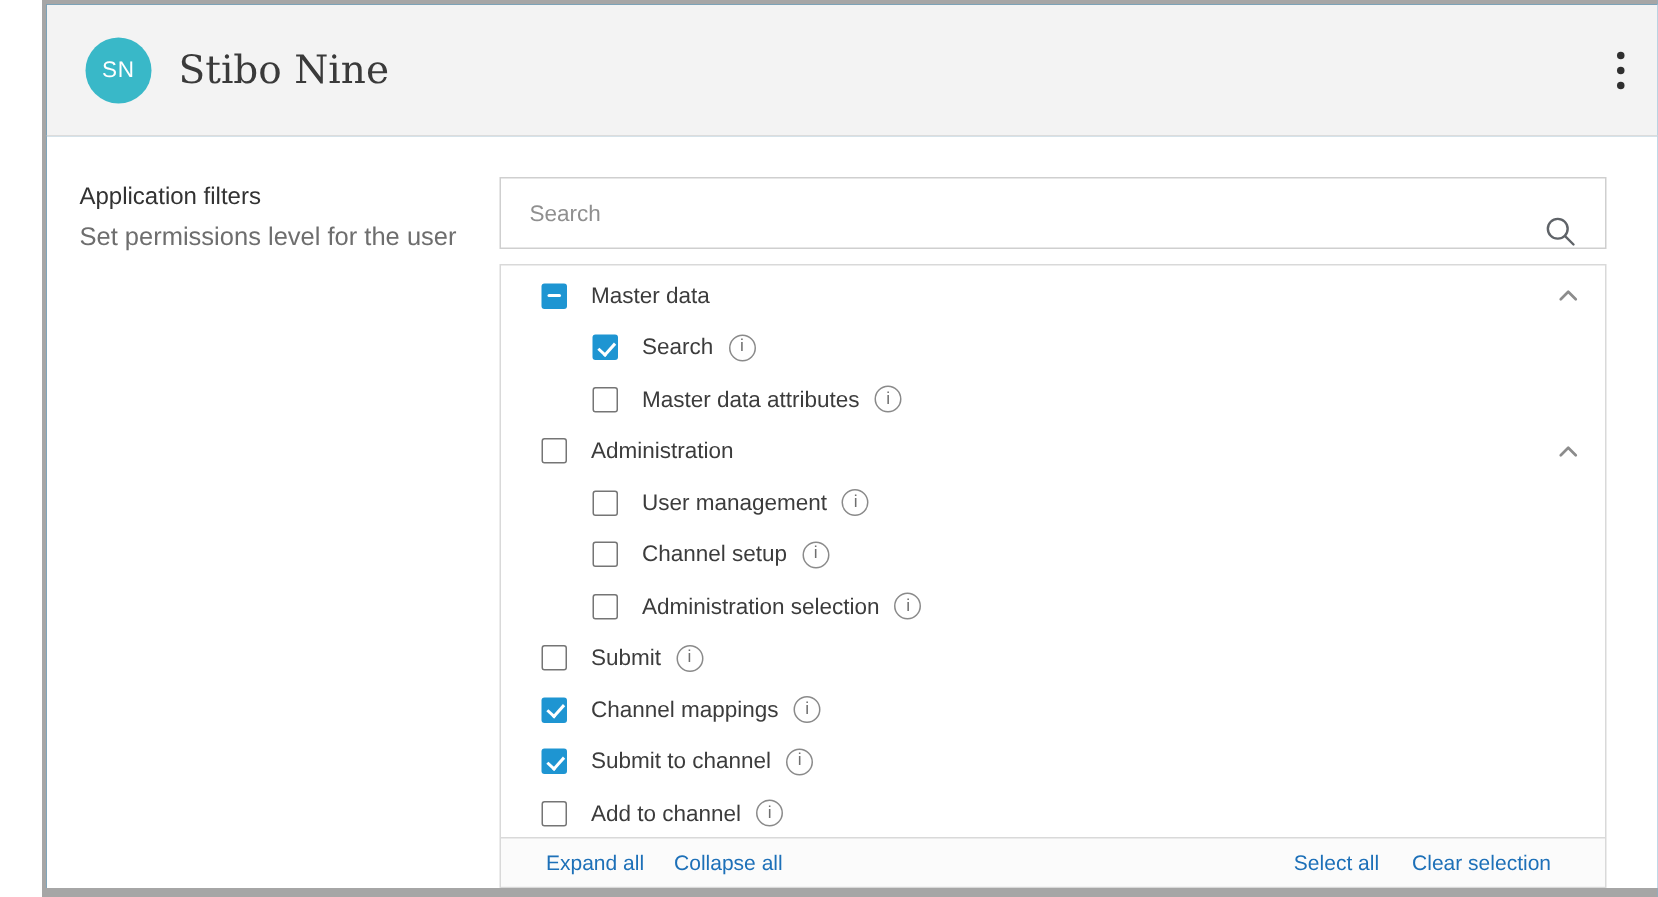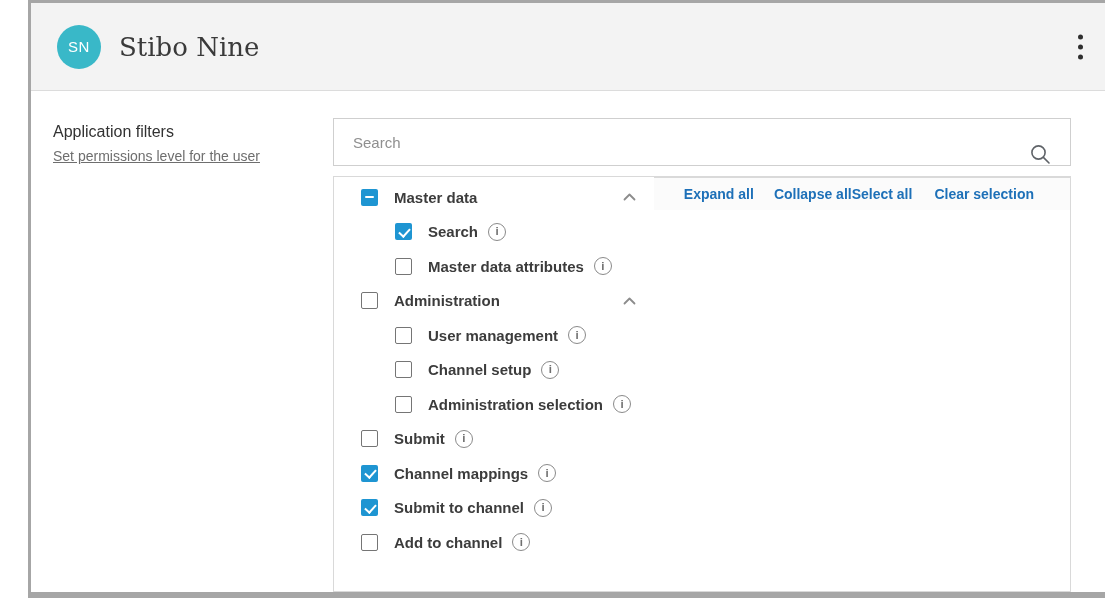--- a/index.html
+++ b/index.html
@@ -43,42 +43,42 @@
     display:flex; flex-direction:column; gap:5px;
     padding:6px; cursor:pointer;
   }
   .kebab .dot { width:5px; height:5px; border-radius:50%; background:#2f2f2f; }
 
   
   .body { position:relative; height:501px; background:#ffffff; }
 
   .sidebar { position:absolute; left:22px; top:32px; width:260px; }
   .sidebar-title { font-size:16px; color:#323232; }
-  .sidebar-subtitle { font-size:14px; color:#6e6e6e; margin-top:7px;text-decoration:underline; }
+  .sidebar-subtitle { font-size:17px; color:#6e6e6e; margin-top:7px; }
 
   
   .search-box {
     position:absolute; left:302px; top:27px; width:738px; height:48px;
     border:1px solid #cfcfcf; background:#ffffff;
     display:flex; align-items:flex-end;
   }
   .search-input {
     flex:1; border:none; outline:none; background:transparent;
     font-family:"Liberation Sans", sans-serif;
     font-size:15px; color:#3c3c3c;
     padding:0 12px 0 19px; height:100%;
   }
   .search-input::placeholder { color:#8f8f8f; }
   .search-icon { margin-right:19px; display:flex; cursor:pointer; }
 
   
   .tree-panel {
     position:absolute; left:302px; top:85px; width:738px; height:416px;
     border:1px solid #d9d9d9; background:#ffffff;
-    display:flex; flex-direction:row;font-weight:bold;
+    display:flex; flex-direction:column;
   }
   .tree-list { flex:1; padding-top:3px; overflow:hidden; }
 
   .tree-row {
     position:relative;
     display:flex; align-items:center;
     height:34.5px;
     padding-right:44px;
   }
   .tree-row.level-0 { padding-left:27px; }

